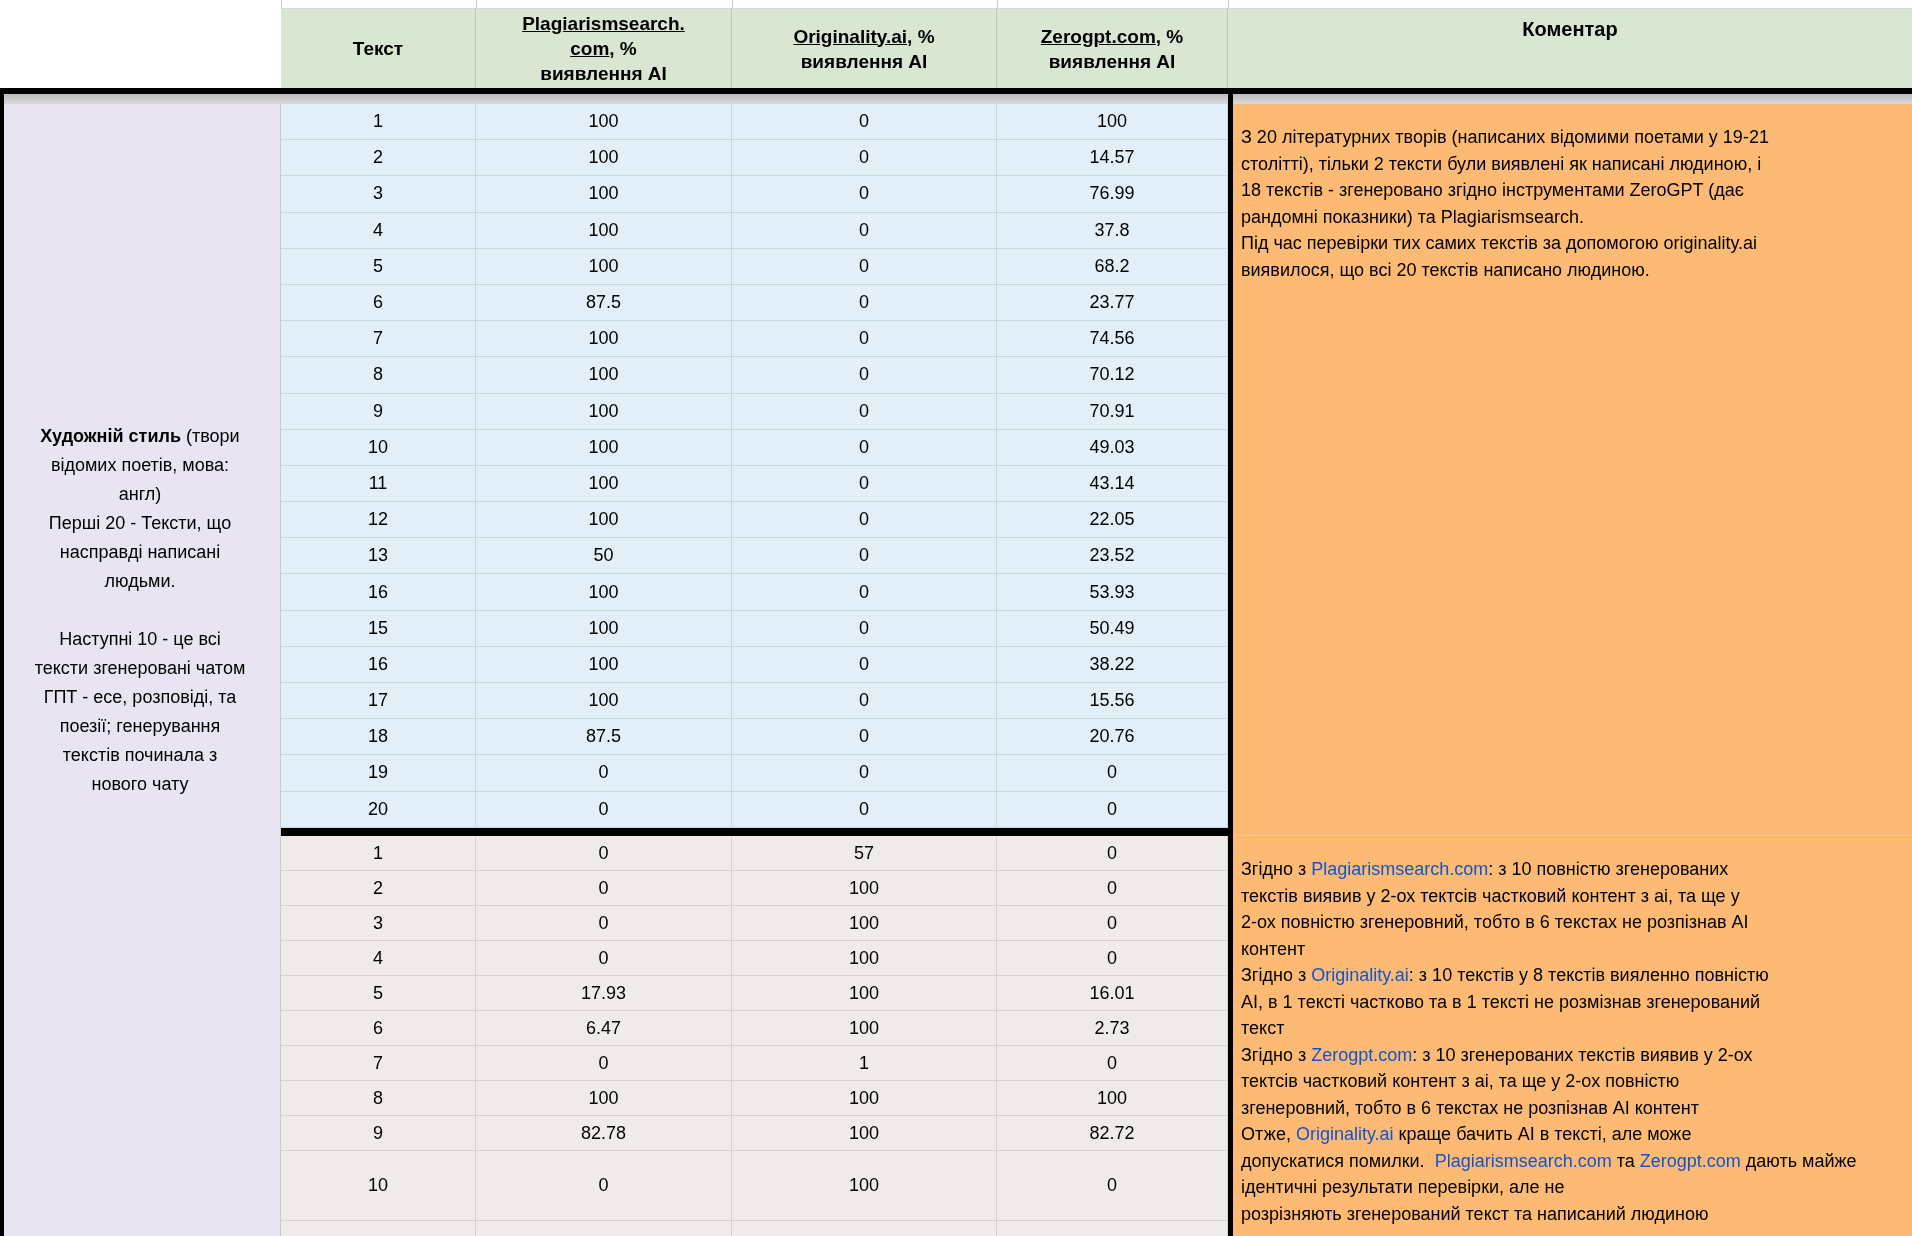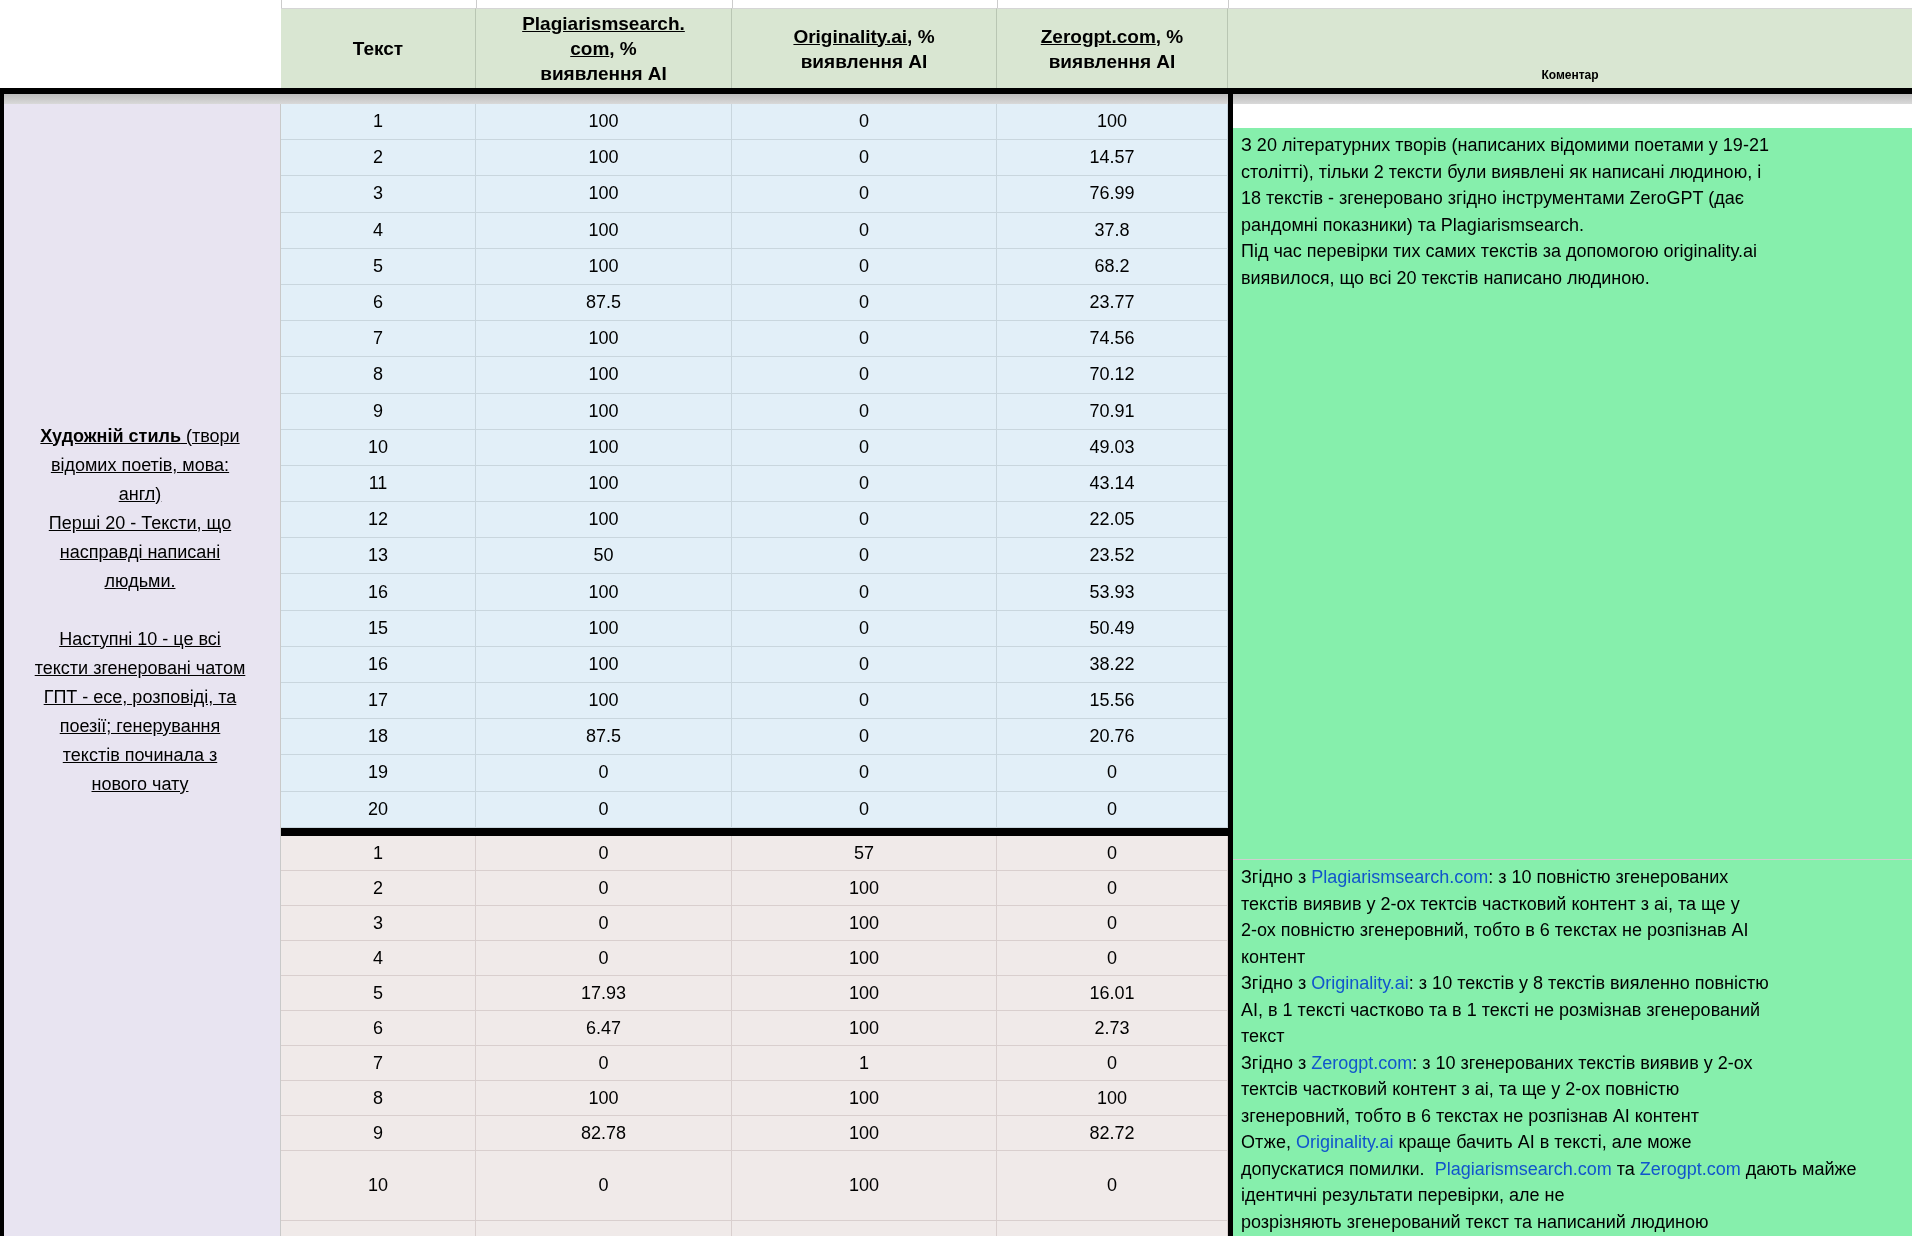--- a/index.html
+++ b/index.html
@@ -18,35 +18,35 @@
   .lnk{color:#1155cc;cursor:pointer;}
   
   .hline{position:absolute;left:0;top:88px;width:1912px;height:6px;background:#000;}
   .shadow{position:absolute;left:0;top:94px;width:1912px;height:10px;
           background:linear-gradient(#bdbdbd,#d9d9d9);}
   .leftbar{position:absolute;left:0;top:94px;width:4px;height:1142px;background:#000;}
   .vbar{position:absolute;left:1228px;top:94px;width:5px;height:1142px;background:#000;}
   .divider{position:absolute;left:281px;top:828px;width:947px;height:8px;background:#000;}
   
   .stylecell{position:absolute;left:0;top:104px;width:281px;height:1132px;background:var(--purple);
-             border-right:1px solid #c9c9c9;display:flex;align-items:center;justify-content:center;text-decoration:underline;}
+             border-right:1px solid #c9c9c9;display:flex;align-items:center;justify-content:center;}
   .styletext{white-space:pre-wrap;text-align:center;font-size:18px;line-height:29px;width:100%;
              margin-top:-120px;}
   
   .grid{position:absolute;left:281px;width:947px;display:grid;
         grid-template-columns:195px 256px 265px 231px;}
   #grid1{top:104px;height:724px;grid-auto-rows:36.2px;}
   #grid2{top:836px;height:401px;grid-template-rows:repeat(9,35px) 70px 16px;}
   .cell{display:flex;align-items:center;justify-content:center;font-size:18px;
         border-right:1px solid #c9d6de;border-bottom:1px solid #c9d6de;}
   .s1{background:var(--blue);}
   .s2{background:var(--pink);border-right-color:#d9cfce;border-bottom-color:#d9cfce;}
   
-  .comment{position:absolute;left:1233px;width:679px;background:#86efac;
-           font-size:18px;line-height:26.5px;padding:4px 8px;white-space:pre-wrap;margin-top:24px;}
+  .comment{position:absolute;left:1233px;width:679px;background:#fdba74;
+           font-size:18px;line-height:26.5px;padding:20px 8px;white-space:pre-wrap;}
   #comment1{top:104px;height:732px;border-bottom:1px solid #cfcfcf;}
   #comment2{top:836px;height:400px;}
 </style>
 </head>
 <body>
 
 <div id="app" style="--green: #d9e6d2; --purple: #e8e4f1; --blue: #e2eff8; --pink: #f0eae9;">
 
   <div class="tick" style="left:281px"></div>
   <div class="tick" style="left:476px"></div>
@@ -63,21 +63,21 @@
 виявлення AI</span></div>
   </div>
   <div class="hcell" style="left:732px;width:265px">
     <div class="hseg"><span class="u">Originality.ai</span><span>, %
 виявлення AI</span></div>
   </div>
   <div class="hcell" style="left:997px;width:231px">
     <div class="hseg"><span class="u">Zerogpt.com</span><span>, %
 виявлення AI</span></div>
   </div>
-  <div class="hcell" style="left:1228px;width:684px;border-right:none;align-items:flex-end;padding-top:8px;font-size:12px">
+  <div class="hcell" style="left:1228px;width:684px;border-right:none;align-items:flex-start;padding-top:8px;font-size:20px">
     <div class="hseg">Коментар</div>
   </div>
 
   <div class="hline"></div>
   <div class="shadow"></div>
 
   <div class="stylecell">
     <div class="styletext"><b>Художній стиль</b><span> (твори
 відомих поетів, мова:
 англ)

